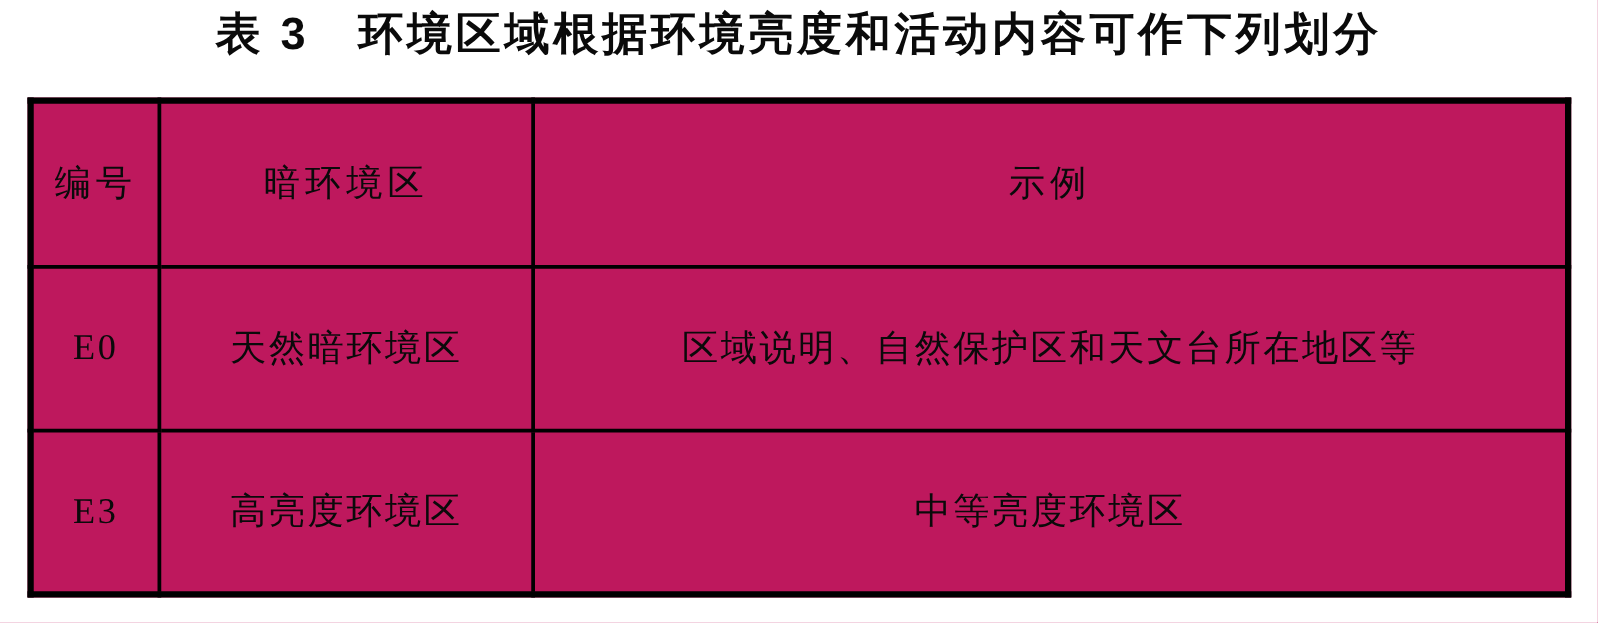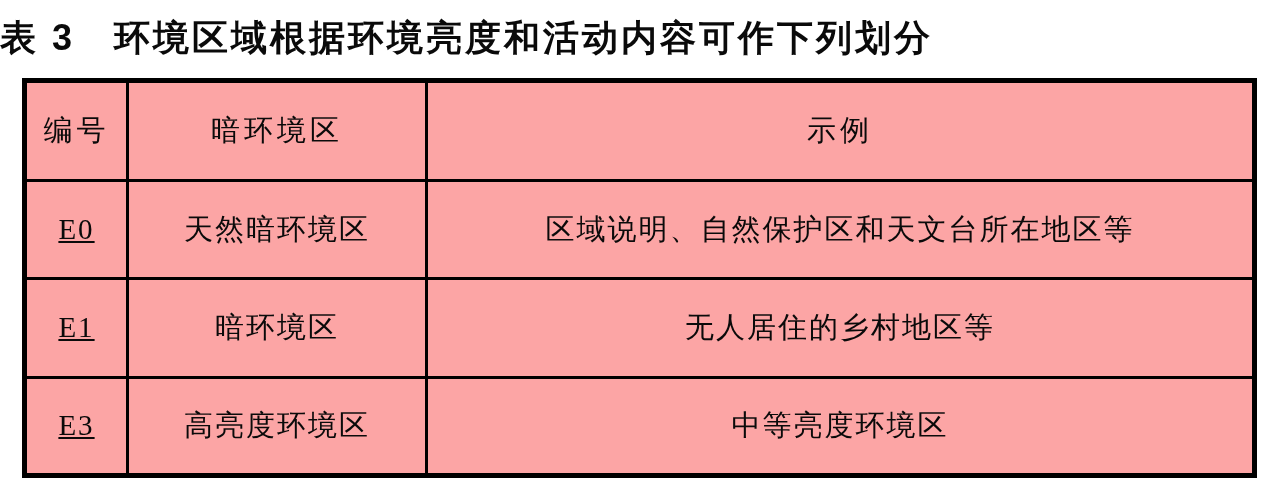--- a/index.html
+++ b/index.html
@@ -14,38 +14,39 @@
   }
 
   .page {
     width: 1278px;
     height: 498px;
     background: #ffffff;
     position: relative;
   }
 
   .doc-title {
-    padding-top: 14px;
+    text-align: center;
+    padding-top: 3px;
     font-size: 36px;
     font-weight: bold;
     letter-spacing: 3px;
     font-family: "Liberation Sans", "DejaVu Sans", sans-serif;
     color: #0a0a0a;
     white-space: pre;
   }
 
   table.zone-table {
     position: absolute;
     left: 22px;
     top: 78px;
     width: 1230px;
     height: 400px;
     border-collapse: collapse;
     table-layout: fixed;
-    background: #fca5a5;
+    background: #be185d;
     border: 5px solid #000000;
     padding-left: 28px;
   }
 
   table.zone-table td, table.zone-table th {
     border: 3px solid #000000;
     text-align: center;
     vertical-align: middle;
     font-size: 29px;
     font-weight: normal;
@@ -60,21 +61,21 @@
     letter-spacing: 4px;
   }
 
   col.c-id   { width: 103px; }
   col.c-desc { width: 299px; }
   col.c-ex   { width: 828px; }
 
   tr.zt-row { height: 66px; }
   tr.zt-header { height: 67px; }
 
-  .latin { letter-spacing: 1px; text-decoration: underline; }
+  .latin { letter-spacing: 1px; }
 </style>
 </head>
 <body>
 
 <div class="page">
 
   <div class="doc-title">表 3   环境区域根据环境亮度和活动内容可作下列划分</div>
 
   <table class="zone-table">
     <colgroup>
@@ -88,25 +89,20 @@
         <th>暗环境区</th>
         <th>示例</th>
       </tr>
 
       <tr class="zt-row">
         <td class="latin">E0</td>
         <td>天然暗环境区</td>
         <td>区域说明、自然保护区和天文台所在地区等</td>
       </tr>
 
-      <tr class="zt-row">
-        <td class="latin">E1</td>
-        <td>暗环境区</td>
-        <td>无人居住的乡村地区等</td>
-      </tr>
 
 
       <tr class="zt-row">
         <td class="latin">E3</td>
         <td>高亮度环境区</td>
         <td>中等亮度环境区</td>
       </tr>
 
     </tbody>
   </table>

